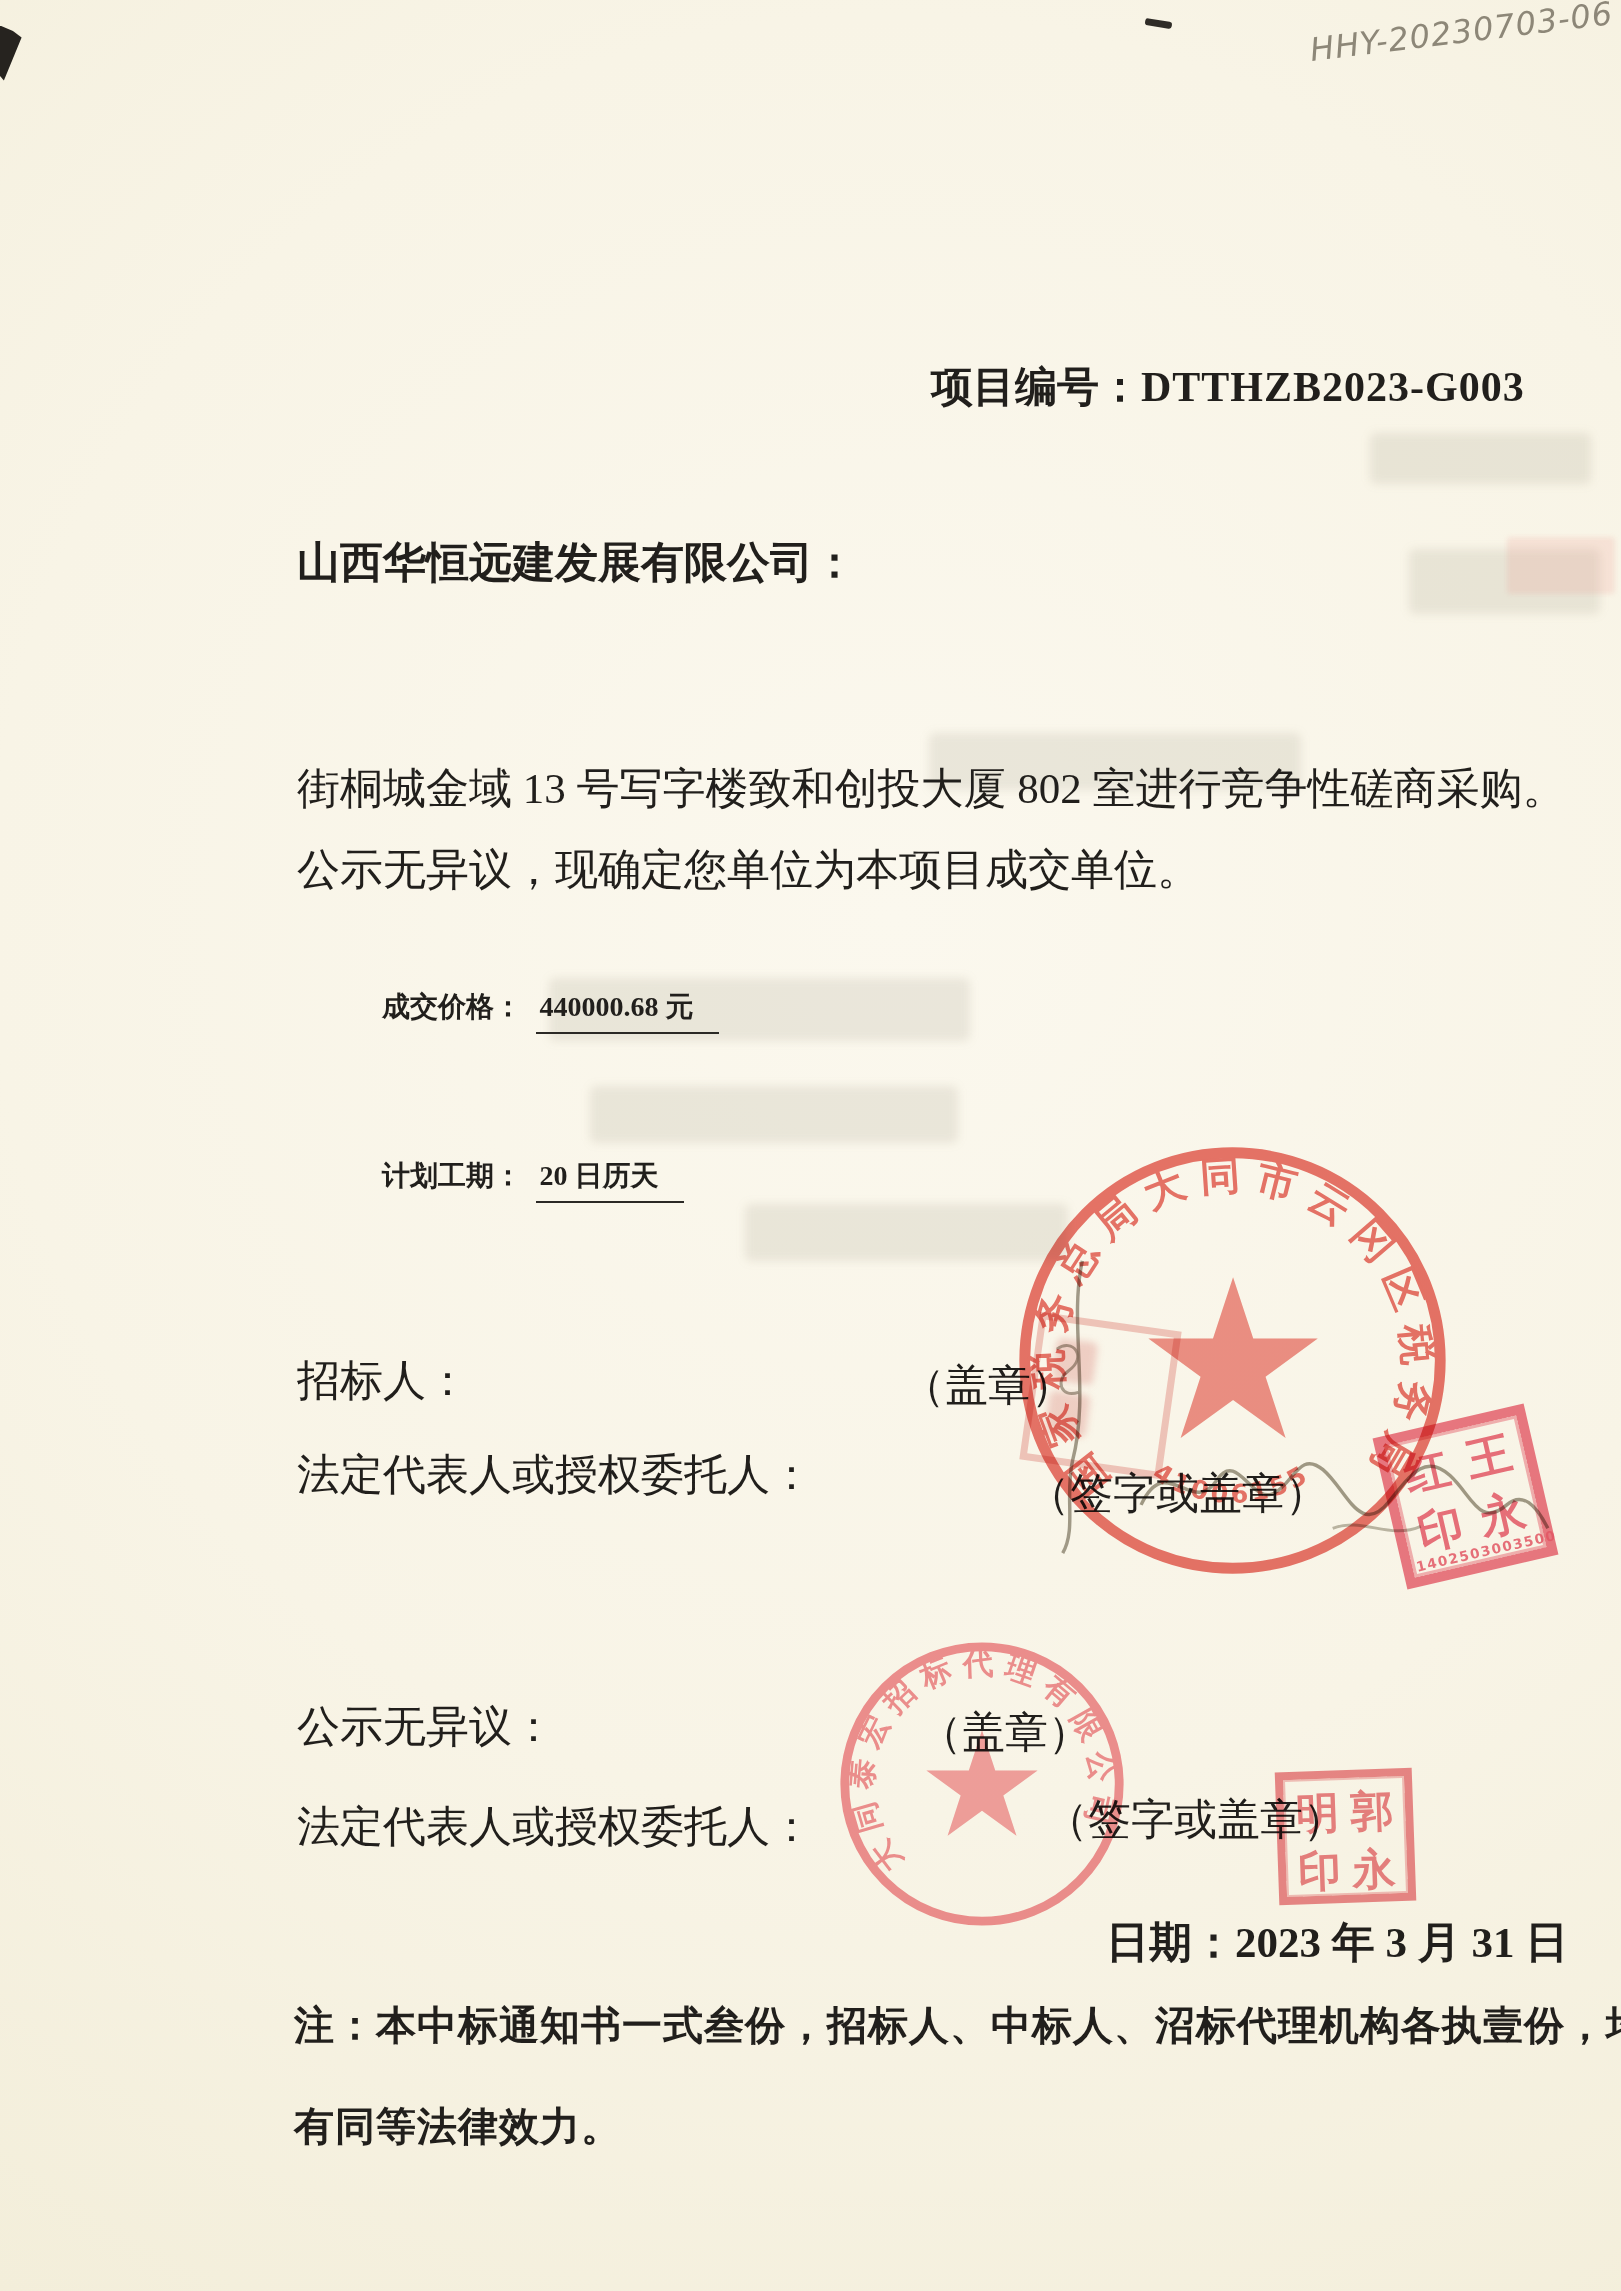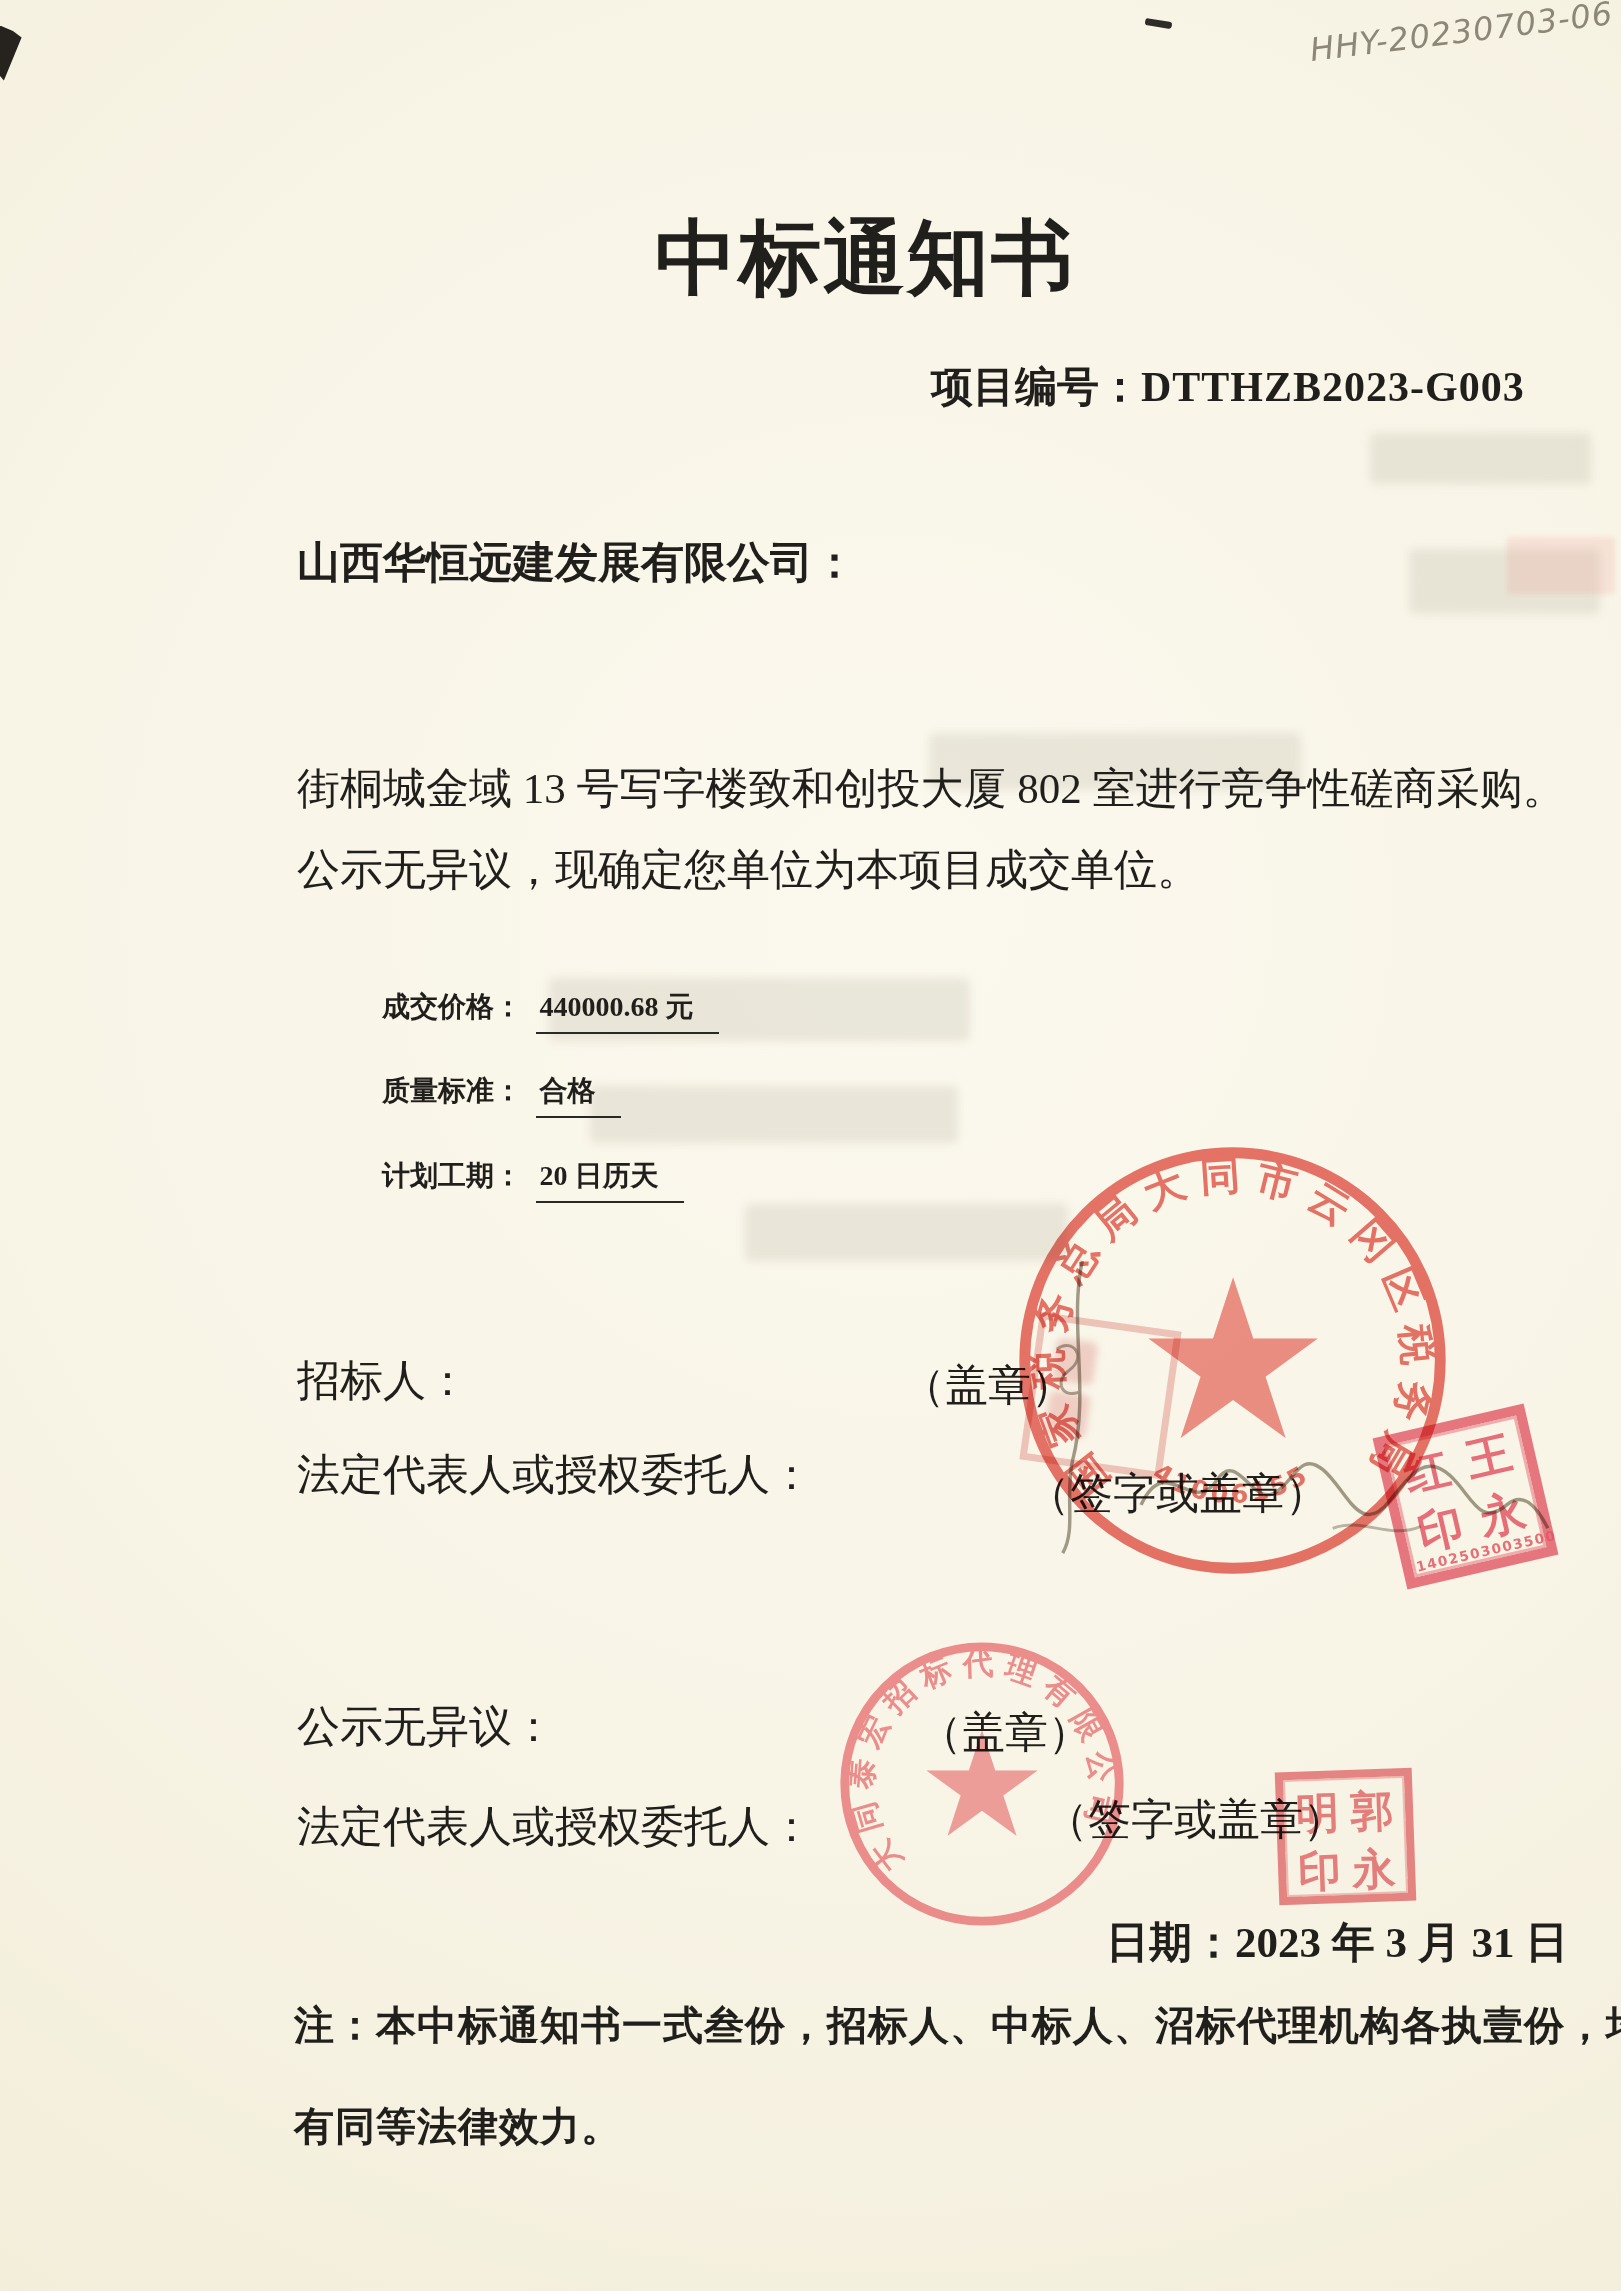--- a/index.html
+++ b/index.html
@@ -80,38 +80,33 @@
   <div class="bleed" style="left:1370px;top:433px;width:221px;height:51px;"></div>
   <div class="bleed" style="left:1409px;top:549px;width:191px;height:65px;"></div>
   <div class="bleed-pink" style="left:1507px;top:537px;width:108px;height:57px;"></div>
   <div class="bleed" style="left:929px;top:733px;width:372px;height:57px;"></div>
   <div class="bleed" style="left:549px;top:978px;width:421px;height:63px;"></div>
   <div class="bleed" style="left:590px;top:1086px;width:368px;height:57px;"></div>
   <div class="bleed" style="left:745px;top:1204px;width:323px;height:57px;"></div>
 
   <div class="hand">HHY-20230703-06</div>
 
-  <div class="title" style="left:655px;top:204px;">中标通知书</div>
 
   <div class="proj" style="left:931px;top:359px;">
     <span>项目编号：</span><span class="latin">DTTHZB2023-G003</span>
   </div>
 
   <div class="t" style="left:297px;top:539px;font-weight:600;">山西华恒远建发展有限公司：</div>
 
   <div class="t" style="left:297px;top:765px;">街桐城金域 13 号写字楼致和创投大厦 802 室进行竞争性磋商采购。</div>
   <div class="t" style="left:297px;top:846px;">公示无异议，现确定您单位为本项目成交单位。</div>
 
   <div class="field-row" style="left:382px;top:988px;">
     <span class="f-label">成交价格：</span>
     <span class="f-value">440000.68 元</span>
-  </div>
-  <div class="field-row" style="left:382px;top:1072px;">
-    <span class="f-label">质量标准：</span>
-    <span class="f-value">合格</span>
   </div>
   <div class="field-row" style="left:382px;top:1157px;justify-content:center;">
     <span class="f-label">计划工期：</span>
     <span class="f-value">20 日历天</span>
   </div>
 
   <div class="t" style="left:297px;top:1357px;">招标人：</div>
   <div class="t" style="left:902px;top:1362px;">（盖章）</div>
   <div class="t" style="left:297px;top:1451px;">法定代表人或授权委托人：</div>
   <div class="t" style="left:1027px;top:1470px;">（签字或盖章）</div>

